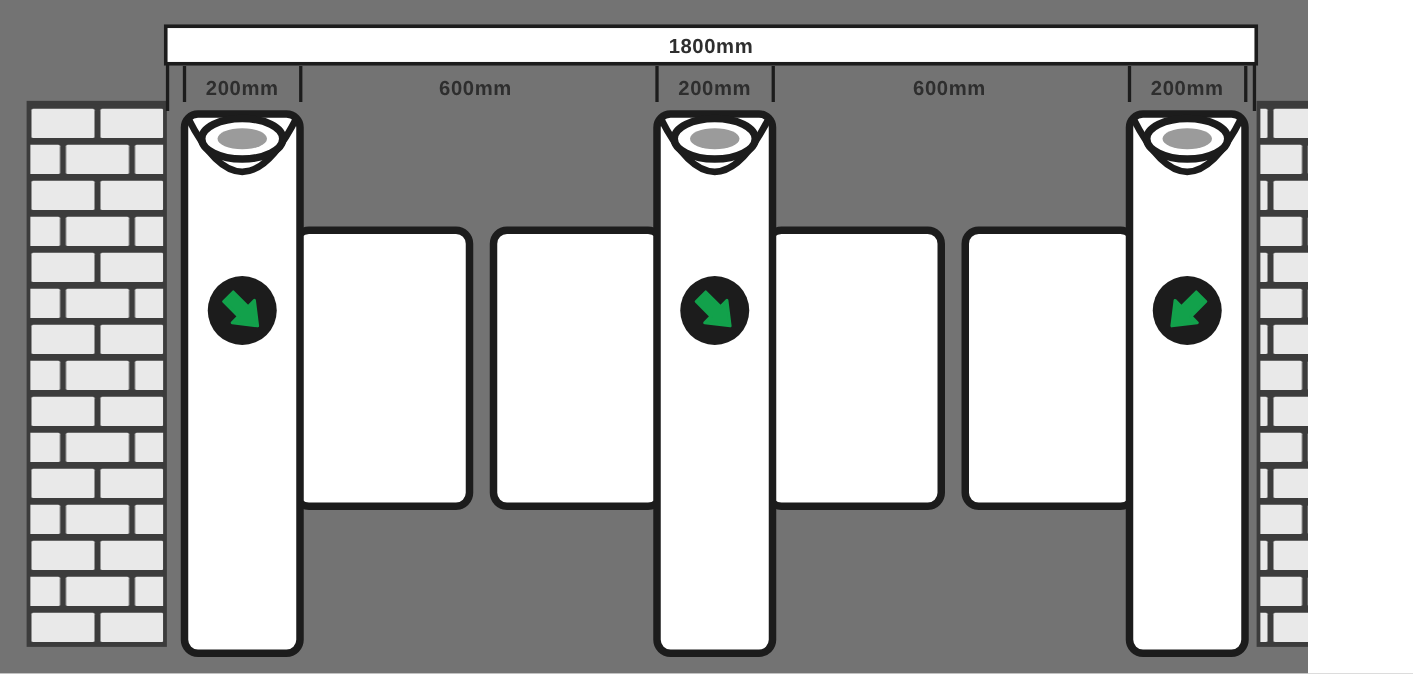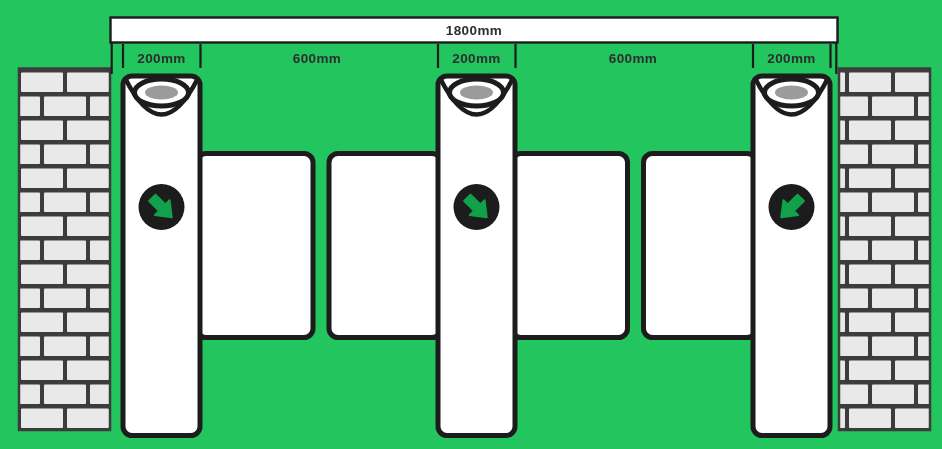--- a/index.html
+++ b/index.html
@@ -1,17 +1,17 @@
 <!DOCTYPE html>
 <html><head>
 <meta charset="utf-8">
 <style>
   html,body{margin:0;padding:0;background:#ffffff;}
   .stage{
-    width:942px;height:449px;position:relative;background:#22c55e;overflow:hidden;
+    width:872px;height:449px;position:relative;background:#737373;overflow:hidden;
     font-family:"Liberation Sans","DejaVu Sans",sans-serif;
   }
   .stage svg{display:block;width:942px;height:449px;}
   .line{stroke:#1c1c1c;}
   .dim-text{
     font-family:"Liberation Sans","DejaVu Sans",sans-serif;
     font-size:13.5px;font-weight:700;fill:#2e2e2e;letter-spacing:.4px;
   }
 </style>
 </head>

